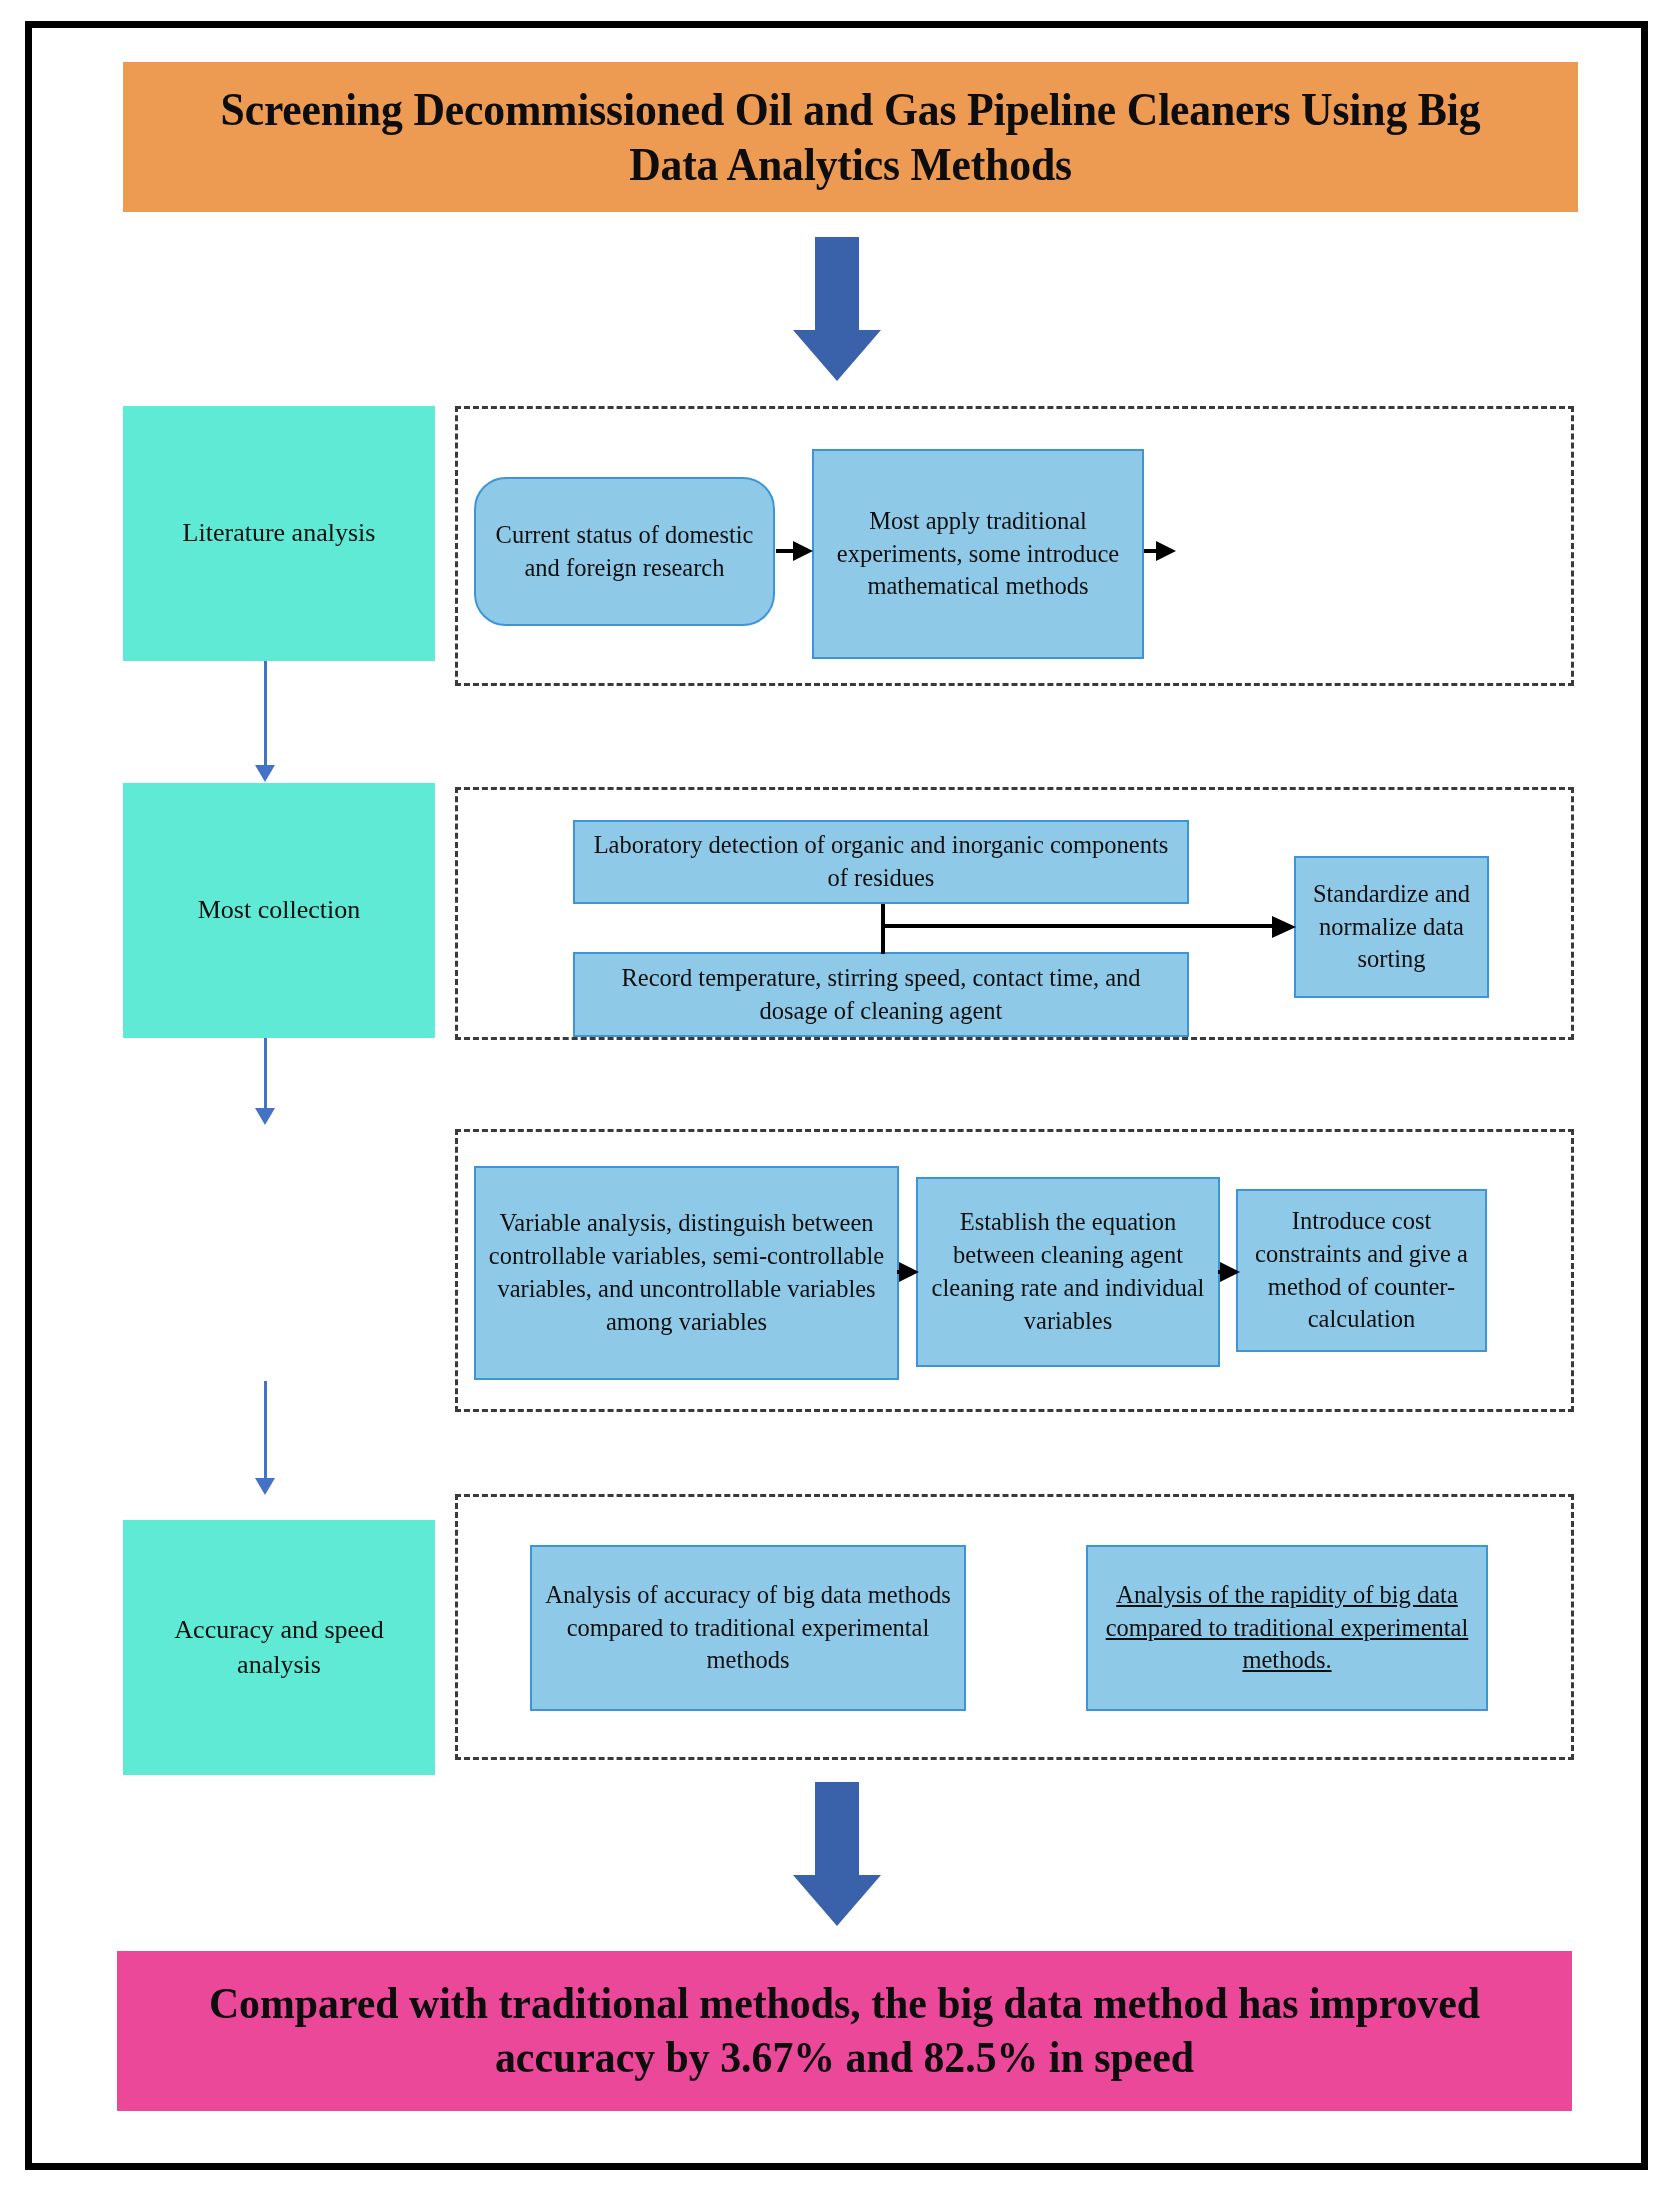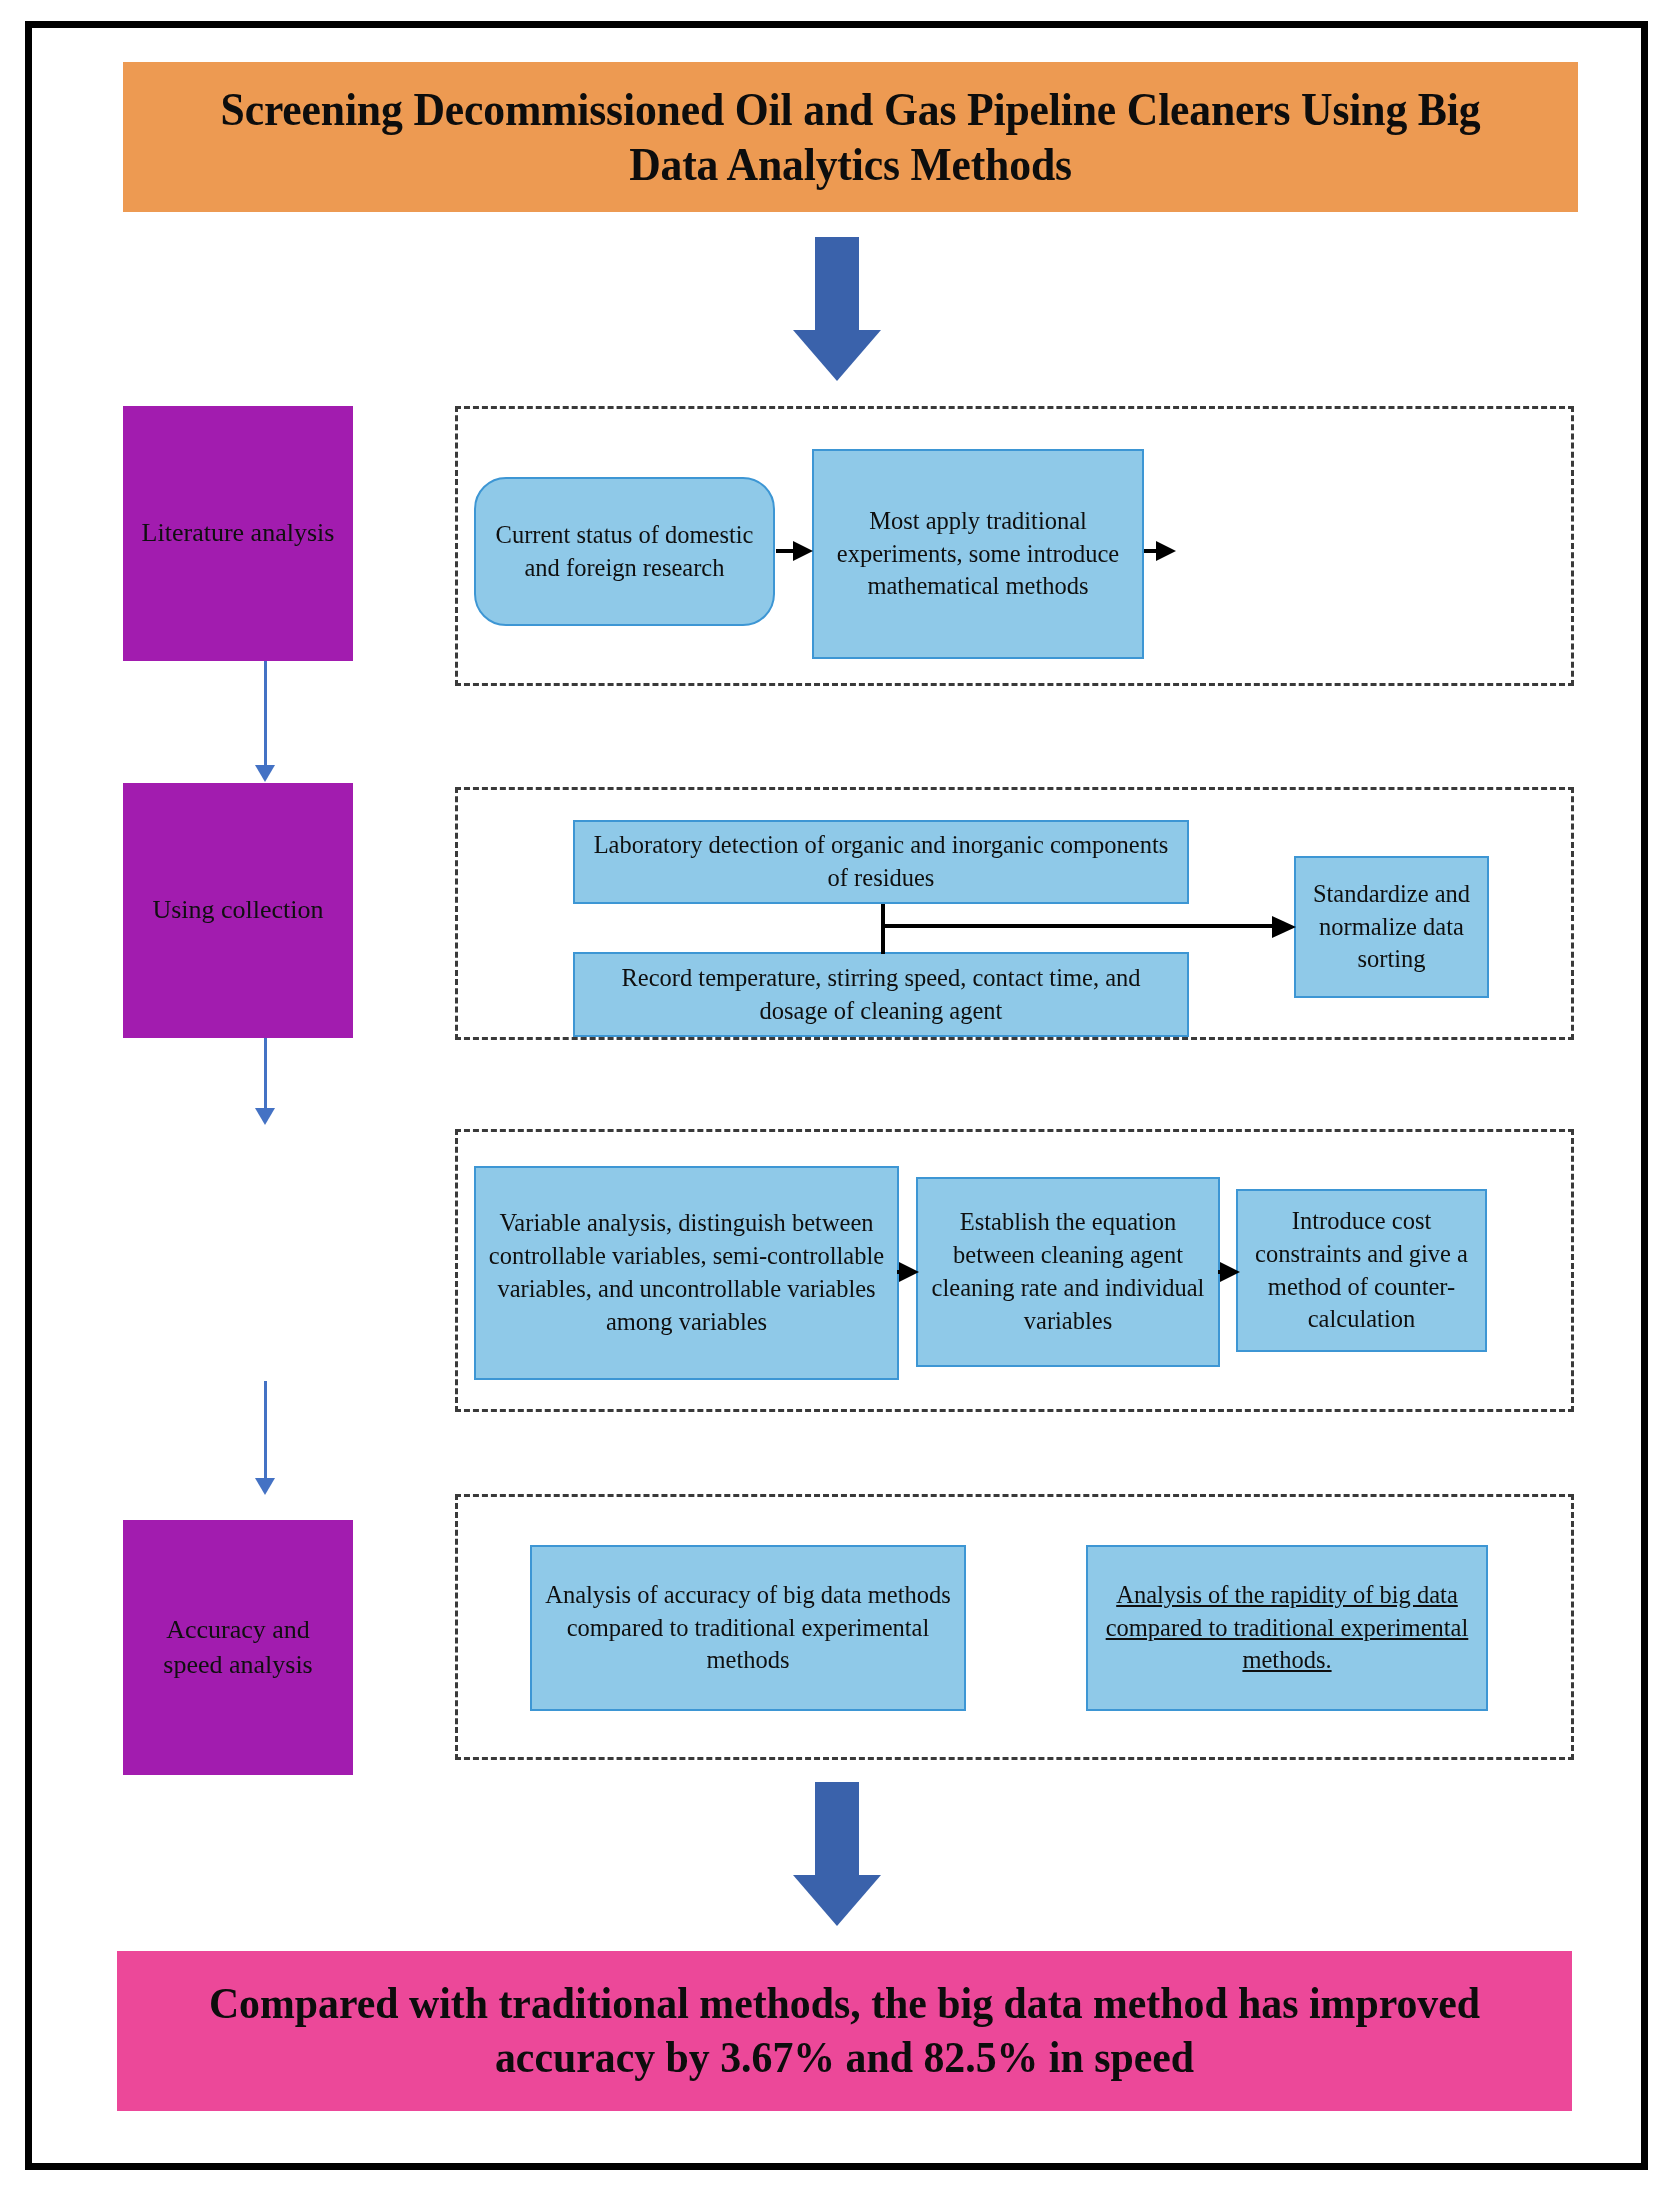--- a/index.html
+++ b/index.html
@@ -82,22 +82,22 @@
     border-right: 44px solid transparent;
     border-top: 51px solid #3A62AB;
   }
   #arrow-top    { left: 793px; top: 237px; }
   #arrow-bottom { left: 793px; top: 1782px; }
 
   
   .stage-label {
     position: absolute;
     left: 123px;
-    width: 230px;
-    background: #a21caf;
+    width: 312px;
+    background: #5eead4;
     display: flex;
     align-items: center;
     justify-content: center;
     text-align: center;
     font-size: 26px;
     line-height: 1.32;
     color: #0f0f0f;
     padding: 0 11px;
     box-sizing: border-box;
   }
@@ -281,21 +281,21 @@
   <div id="title-banner">
     <div class="t">Screening Decommissioned Oil and Gas Pipeline Cleaners Using Big Data Analytics Methods</div>
   </div>
 
   <div class="block-arrow" id="arrow-top">
     <div class="shaft"></div>
     <div class="head"></div>
   </div>
 
   <div class="stage-label" id="stage-1">Literature analysis</div>
-  <div class="stage-label" id="stage-2">Using collection</div>
+  <div class="stage-label" id="stage-2">Most collection</div>
   <div class="stage-label" id="stage-4">Accuracy and speed analysis</div>
 
   <div class="vconn" id="vconn-1">
     <div class="line"></div>
     <div class="tip"></div>
   </div>
   <div class="vconn" id="vconn-2">
     <div class="line"></div>
     <div class="tip"></div>
   </div>

